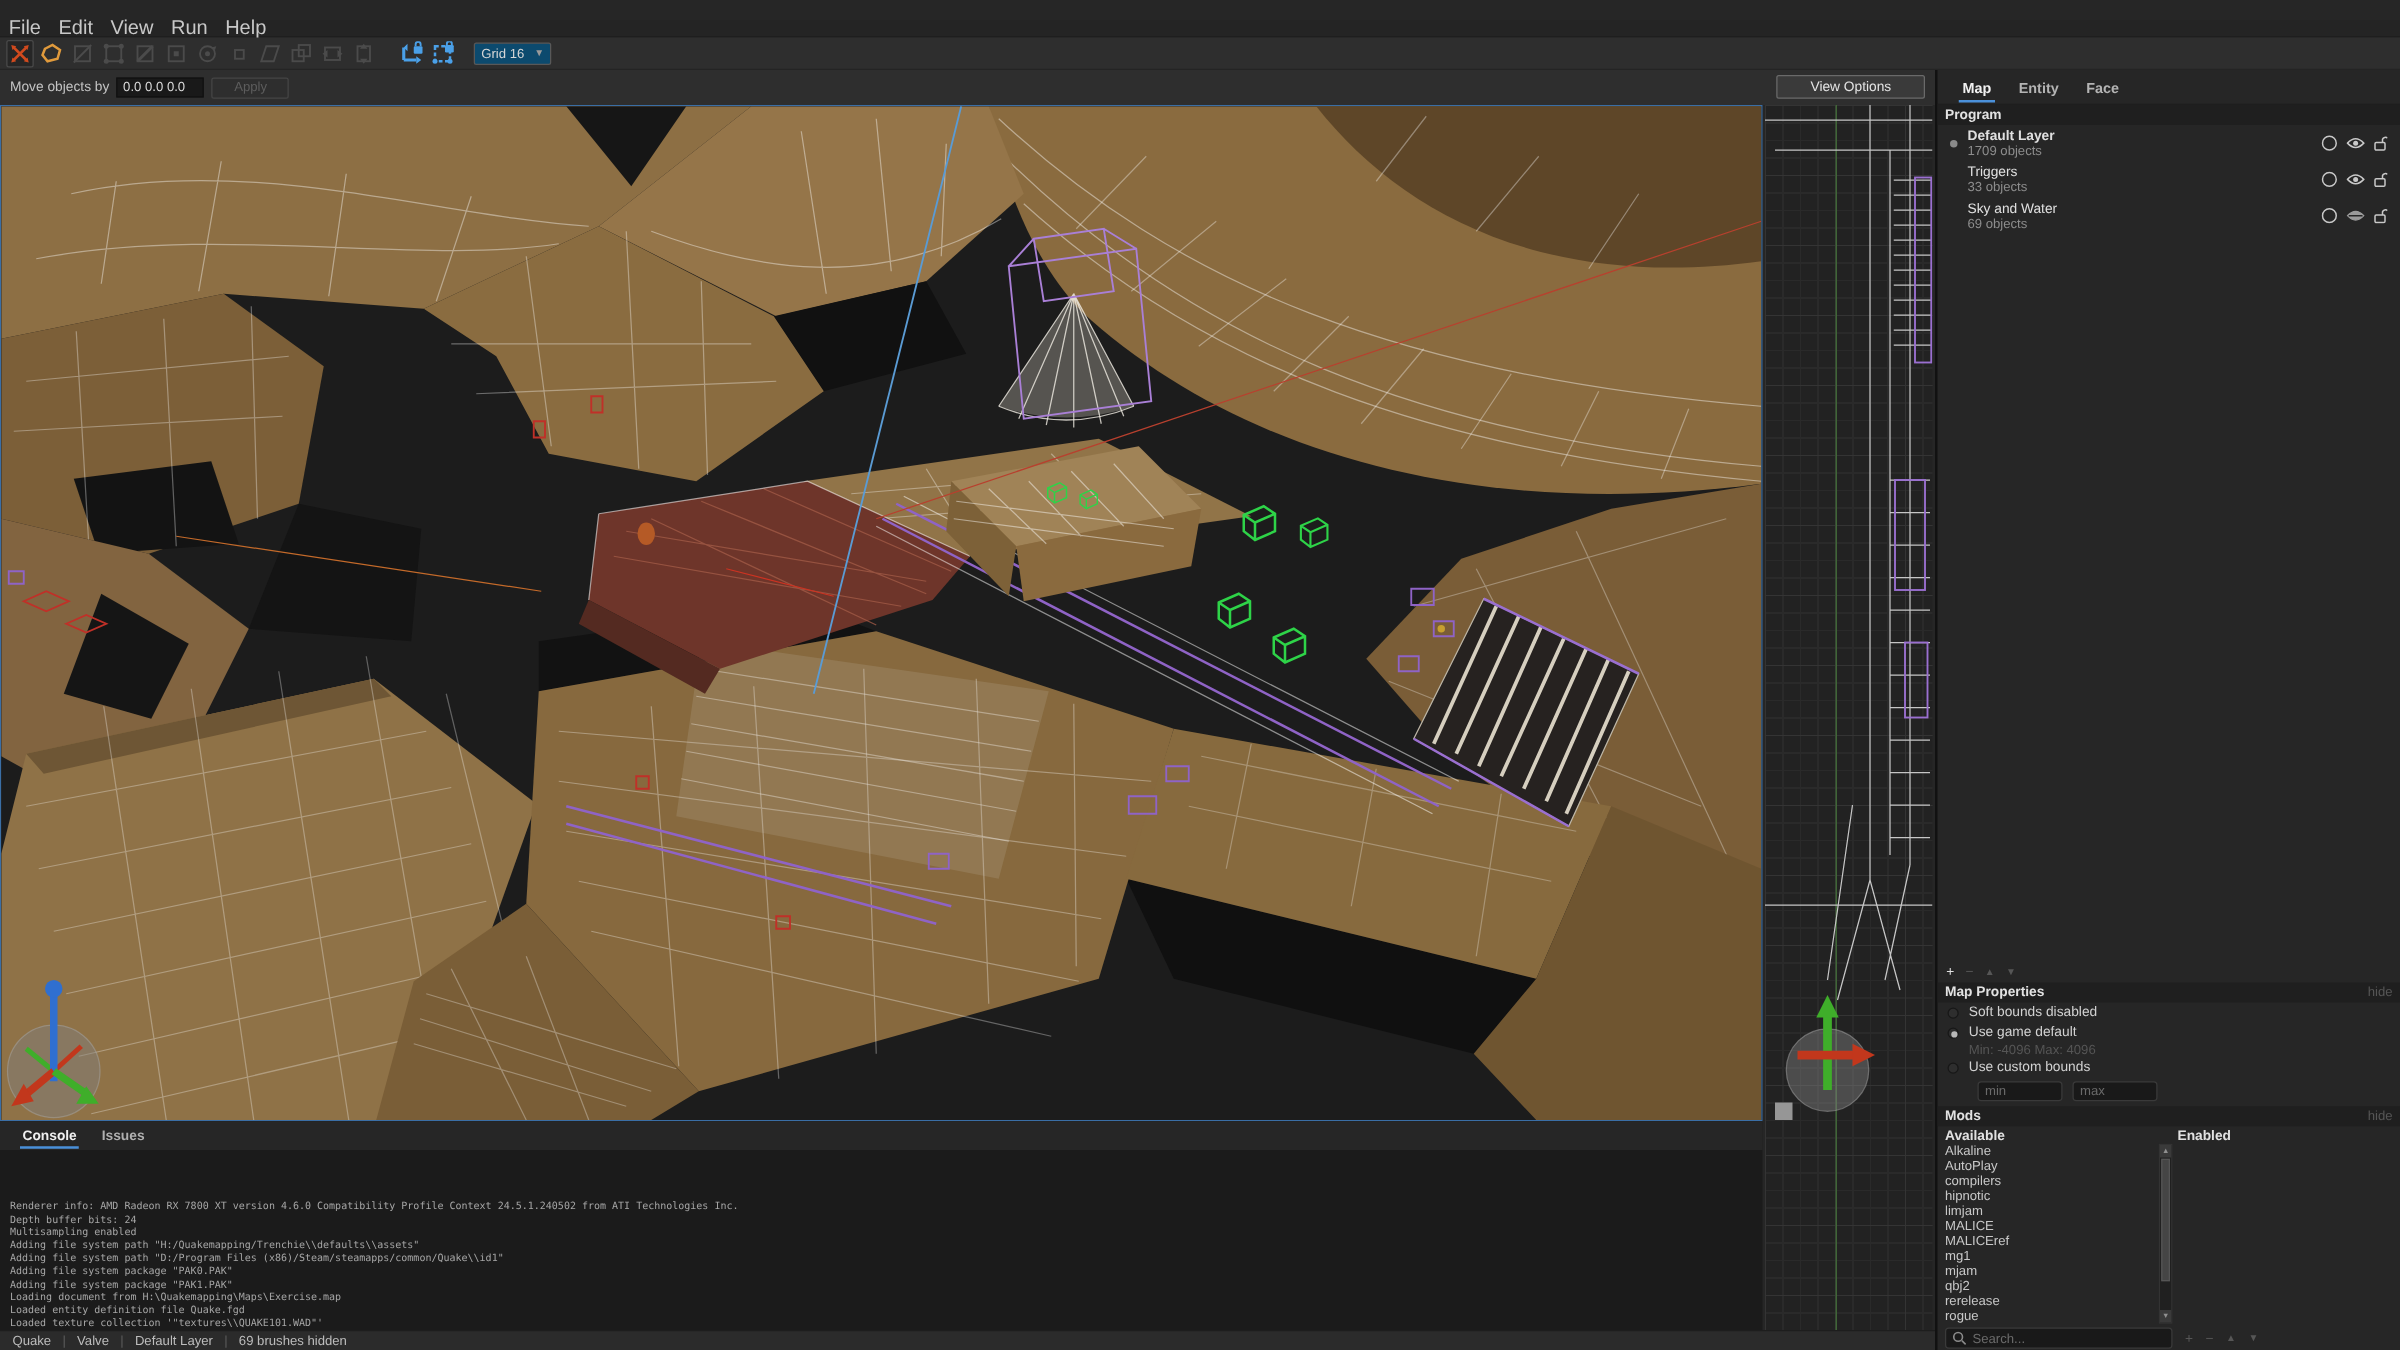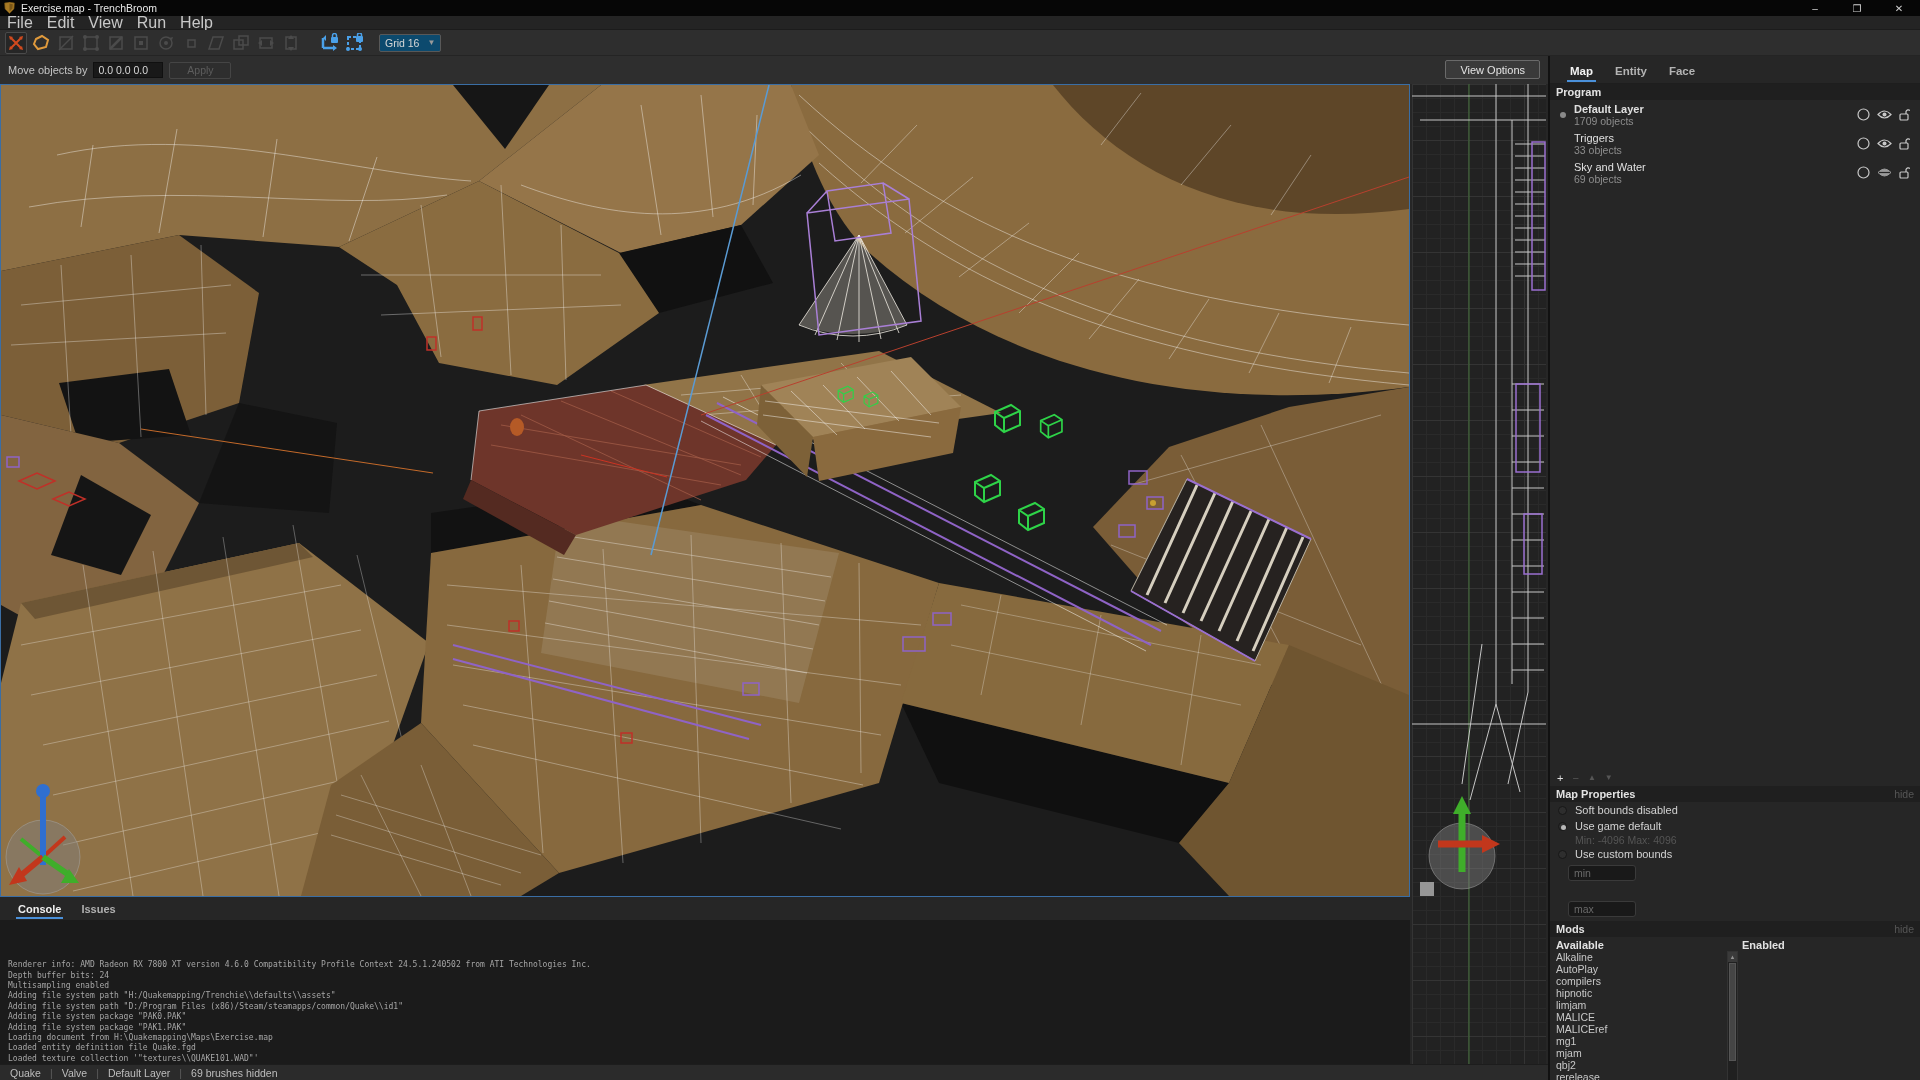--- a/index.html
+++ b/index.html
@@ -25,21 +25,21 @@
   .tool-group-gap { width:14px; }
   .grid-dropdown { margin-left:10px; height:18px; min-width:58px; background:#0c4a6e; border:1px solid #585858; border-radius:2px; display:flex; align-items:center; padding:0 5px; gap:8px; }
   .grid-dropdown .lbl { color:#d6d6d6; font-size:10.5px; }
   .grid-dropdown .caret { color:#9a9a9a; font-size:8px; }
 
   
   .infobar { position:absolute; left:0; top:56px; width:1548px; height:28px; background:#2e2e2e; display:flex; align-items:center; padding-left:8px; }
   .infobar .lbl { color:#c4c4c4; margin-right:6px; }
   .move-input { width:70px; height:16px; background:#191919; border:1px solid #101010; color:#d8d8d8; font-size:10.5px; padding:0 4px; font-family:"Liberation Sans",sans-serif; }
   .apply-btn { margin-left:6px; width:62px; height:17px; background:#2e2e2e; border:1px solid #454545; border-radius:2px; color:#5d5d5d; font-size:10.5px; }
-  .view-options-btn { position:absolute; right:8px; top:4px; height:19px; padding:0 14px; background:#3a3a3a; border:1px solid #6a6a6a; border-radius:2px; color:#e4e4e4; font-size:11px; display:flex; align-items:center; }
+  .view-options-btn { position:absolute; right:8px; top:4px; height:19px; padding:0 26px; background:#3a3a3a; border:1px solid #6a6a6a; border-radius:2px; color:#e4e4e4; font-size:11px; display:flex; align-items:center; }
 
   
   .viewport { position:absolute; left:0; top:84px; width:1410px; height:813px; border:1px solid #3a6ea5; background:#1c1c1c; }
   .viewport svg { display:block; }
 
   
   .strip { position:absolute; left:1412px; top:84px; width:134px; height:980px; background-color:#222222;
     background-image:
       repeating-linear-gradient(to right, #343434 0 1px, transparent 1px 56px),
       repeating-linear-gradient(to bottom, #343434 0 1px, transparent 1px 56px),
@@ -83,21 +83,21 @@
   .mini-toolbar { height:16px; display:flex; align-items:center; gap:9px; padding-left:7px; }
   .mini-btn { font-size:11px; color:#e0e0e0; line-height:14px; }
   .mini-btn.disabled { color:#565656; }
   .mini-btn.tri { font-size:8px; }
 
   .radio-row { display:flex; align-items:center; gap:8px; padding:2px 0 2px 8px; }
   .radio { width:9px; height:9px; border-radius:50%; background:#2e2e2e; border:1px solid #171717; position:relative; }
   .radio.checked::after { content:""; position:absolute; left:2px; top:2px; width:5px; height:5px; border-radius:50%; background:#b8b8b8; }
   .radio-label { font-size:11px; color:#d2d2d2; }
   .radio-detail { padding-left:25px; font-size:10.5px; color:#555555; }
-  .bounds-inputs { display:flex; gap:20px; padding:3px 0 4px 18px;flex-direction:column; }
+  .bounds-inputs { display:flex; gap:8px; padding:3px 0 4px 32px; }
   .bounds-input { width:68px; height:16px; background:#191919; border:1px solid #3a3a3a; border-radius:3px; color:#cfcfcf; font-size:10.5px; padding:0 5px; font-family:"Liberation Sans",sans-serif; }
   .bounds-input::placeholder, .search-input::placeholder { color:#6a6a6a; }
 
   .mods-cols { display:flex; padding:2px 6px 0 6px; }
   .mods-col-avail { width:186px; font-weight:bold; font-size:11px; color:#e2e2e2; }
   .mods-col-enab { font-weight:bold; font-size:11px; color:#e2e2e2; }
   .mods-body { position:relative; height:144px; }
   .mods-list { position:absolute; left:6px; top:0; width:170px; height:144px; overflow:hidden; }
   .mod-item { font-size:10.5px; color:#c8c8c8; line-height:12px; }
   .mods-scrollbar { position:absolute; left:177px; top:0; width:11px; height:144px; background:#202020; border:1px solid #333; }
@@ -107,32 +107,20 @@
   .search-row { display:flex; align-items:center; padding:3px 0 0 6px; gap:10px; }
   .search-box { width:182px; height:17px; background:#191919; border:1px solid #3a3a3a; border-radius:3px; display:flex; align-items:center; padding:0 5px; gap:5px; }
   .search-input { flex:1; background:transparent; border:none; outline:none; color:#cfcfcf; font-size:10.5px; font-family:Liberation Sans, sans-serif; }
   .mods-btns { display:flex; gap:10px; }
 </style>
 </head>
 <body>
 
 <div class="app">
 
-  <div class="titlebar">
-    <svg class="app-icon" viewBox="0 0 11 12">
-      <path d="M0.5,1 L5.5,0 L10.5,1 L10,7 L5.5,11.5 L1,7 Z" fill="#a87a24" stroke="#5e4310" stroke-width="0.6"></path>
-      <path d="M5.5,1.5 L8.8,2.2 L8.4,6.4 L5.5,9.6 Z" fill="#7a5617"></path>
-    </svg>
-    <span class="title">Exercise.map - TrenchBroom</span>
-    <div class="win-controls">
-      <div class="win-btn">–</div>
-      <div class="win-btn">❐</div>
-      <div class="win-btn">✕</div>
-    </div>
-  </div>
 
   <div class="menubar">
     <span class="menu-item">File</span>
     <span class="menu-item">Edit</span>
     <span class="menu-item">View</span>
     <span class="menu-item">Run</span>
     <span class="menu-item">Help</span>
   </div>
 
   <div class="toolbar">

